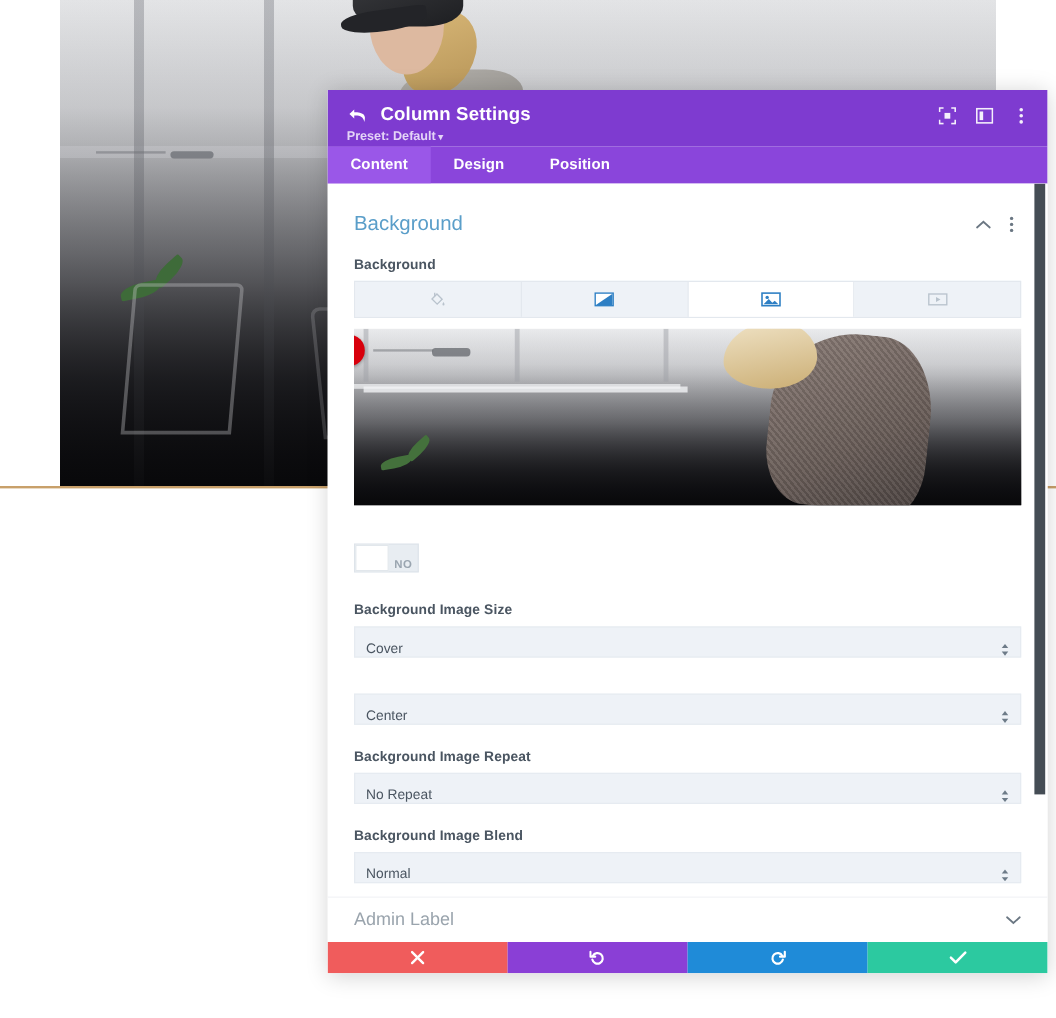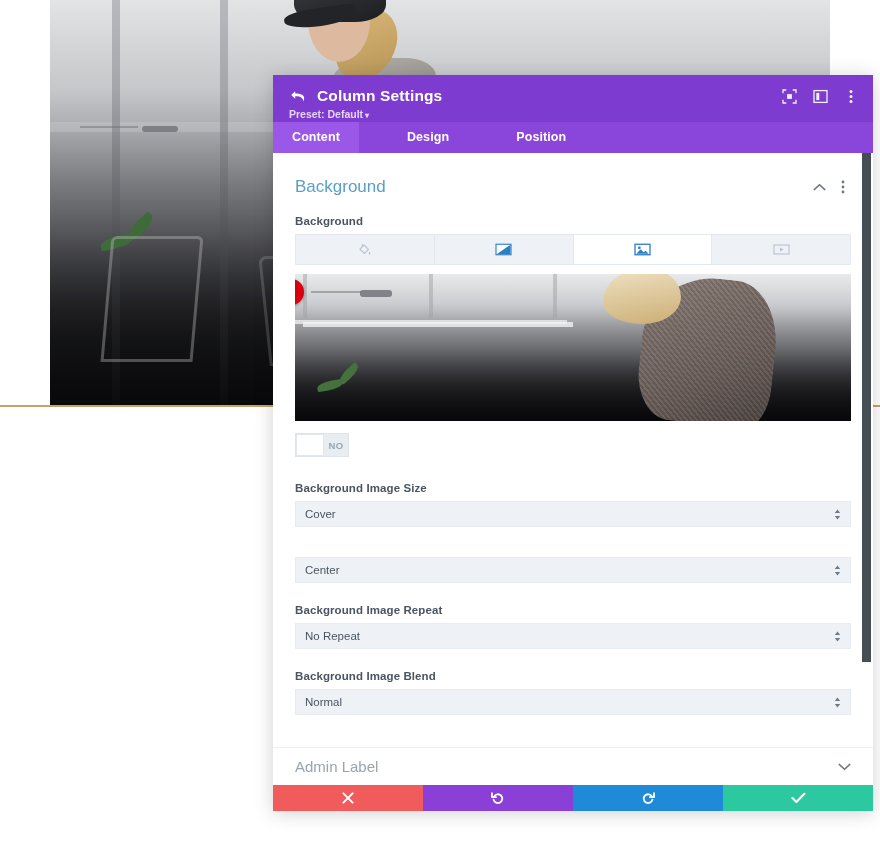--- a/index.html
+++ b/index.html
@@ -222,21 +222,20 @@
     cursor: pointer;
     opacity: 0.92;
   }
 
   
   .modal-tabs {
     background: #8a45db;
     display: flex;
     flex: 0 0 auto;
     height: 31px;
-    gap: 29px;
   }
   .modal-tab {
     padding: 0 19px;
     height: 31px;
     line-height: 31px;
     font-size: 12.5px;
     font-weight: bold;
     color: #ffffff;
     cursor: pointer;
     letter-spacing: 0.1px;
@@ -408,27 +407,28 @@
     display: flex;
     align-items: center;
     justify-content: center;
     box-shadow: 0 1px 3px rgba(0,0,0,0.35);
     z-index: 5;
   }
 
   
   .toggle {
     display: inline-flex;
-    align-items: center;
+    align-items: flex-end;
     width: 54px;
     height: 24px;
     background: #e8edf2;
     border: 1px solid #dee4ea;
     box-sizing: border-box;
     cursor: pointer;
+    margin-top: 20px;
   }
   .toggle .knob {
     width: 28px;
     height: 22px;
     background: #ffffff;
     border: 1px solid #e2e7ec;
     box-sizing: border-box;
   }
   .toggle .tlabel {
     flex: 1 1 auto;
@@ -441,21 +441,21 @@
 
   
   .select-box {
     position: relative;
     width: 100%;
     height: 26px;
     background: #eef2f7;
     border: 1px solid #e6ebf1;
     box-sizing: border-box;
     display: flex;
-    align-items: center;
+    align-items: flex-end;
     padding: 0 9px;
     cursor: pointer;
   }
   .select-value {
     font-size: 11.5px;
     color: #4a5561;
     flex: 1 1 auto;
   }
   .select-arrows {
     font-size: 9px;

